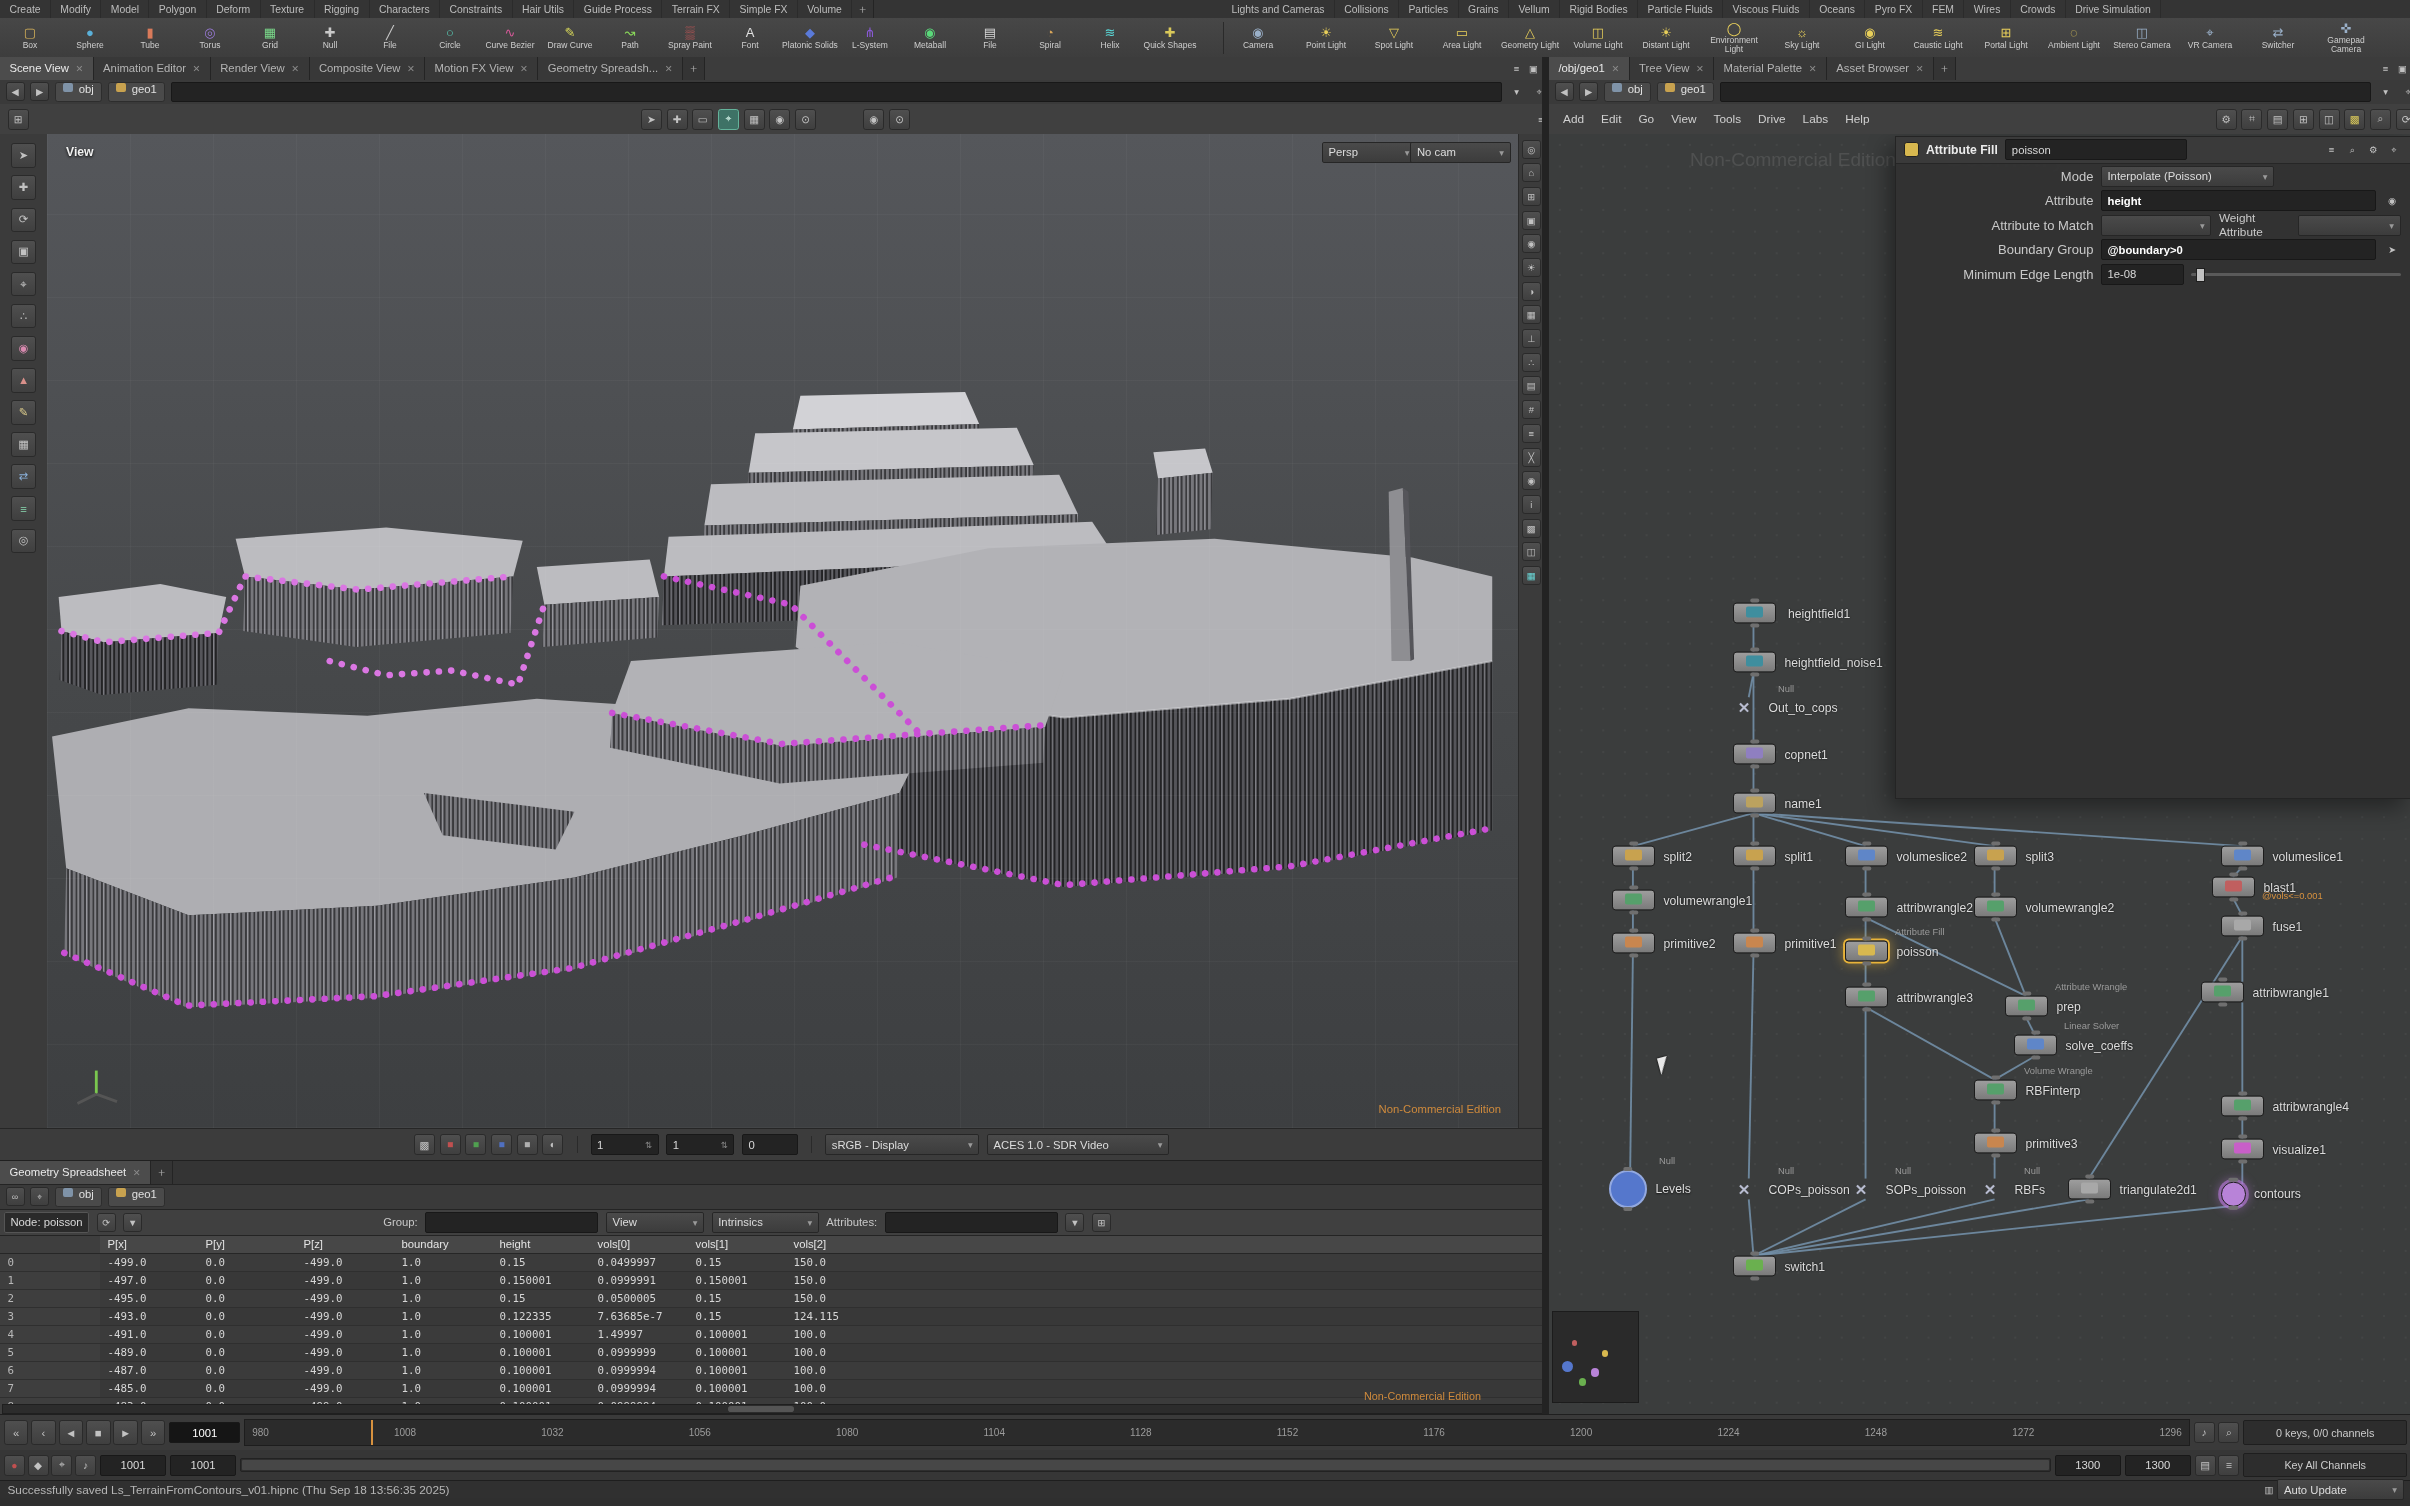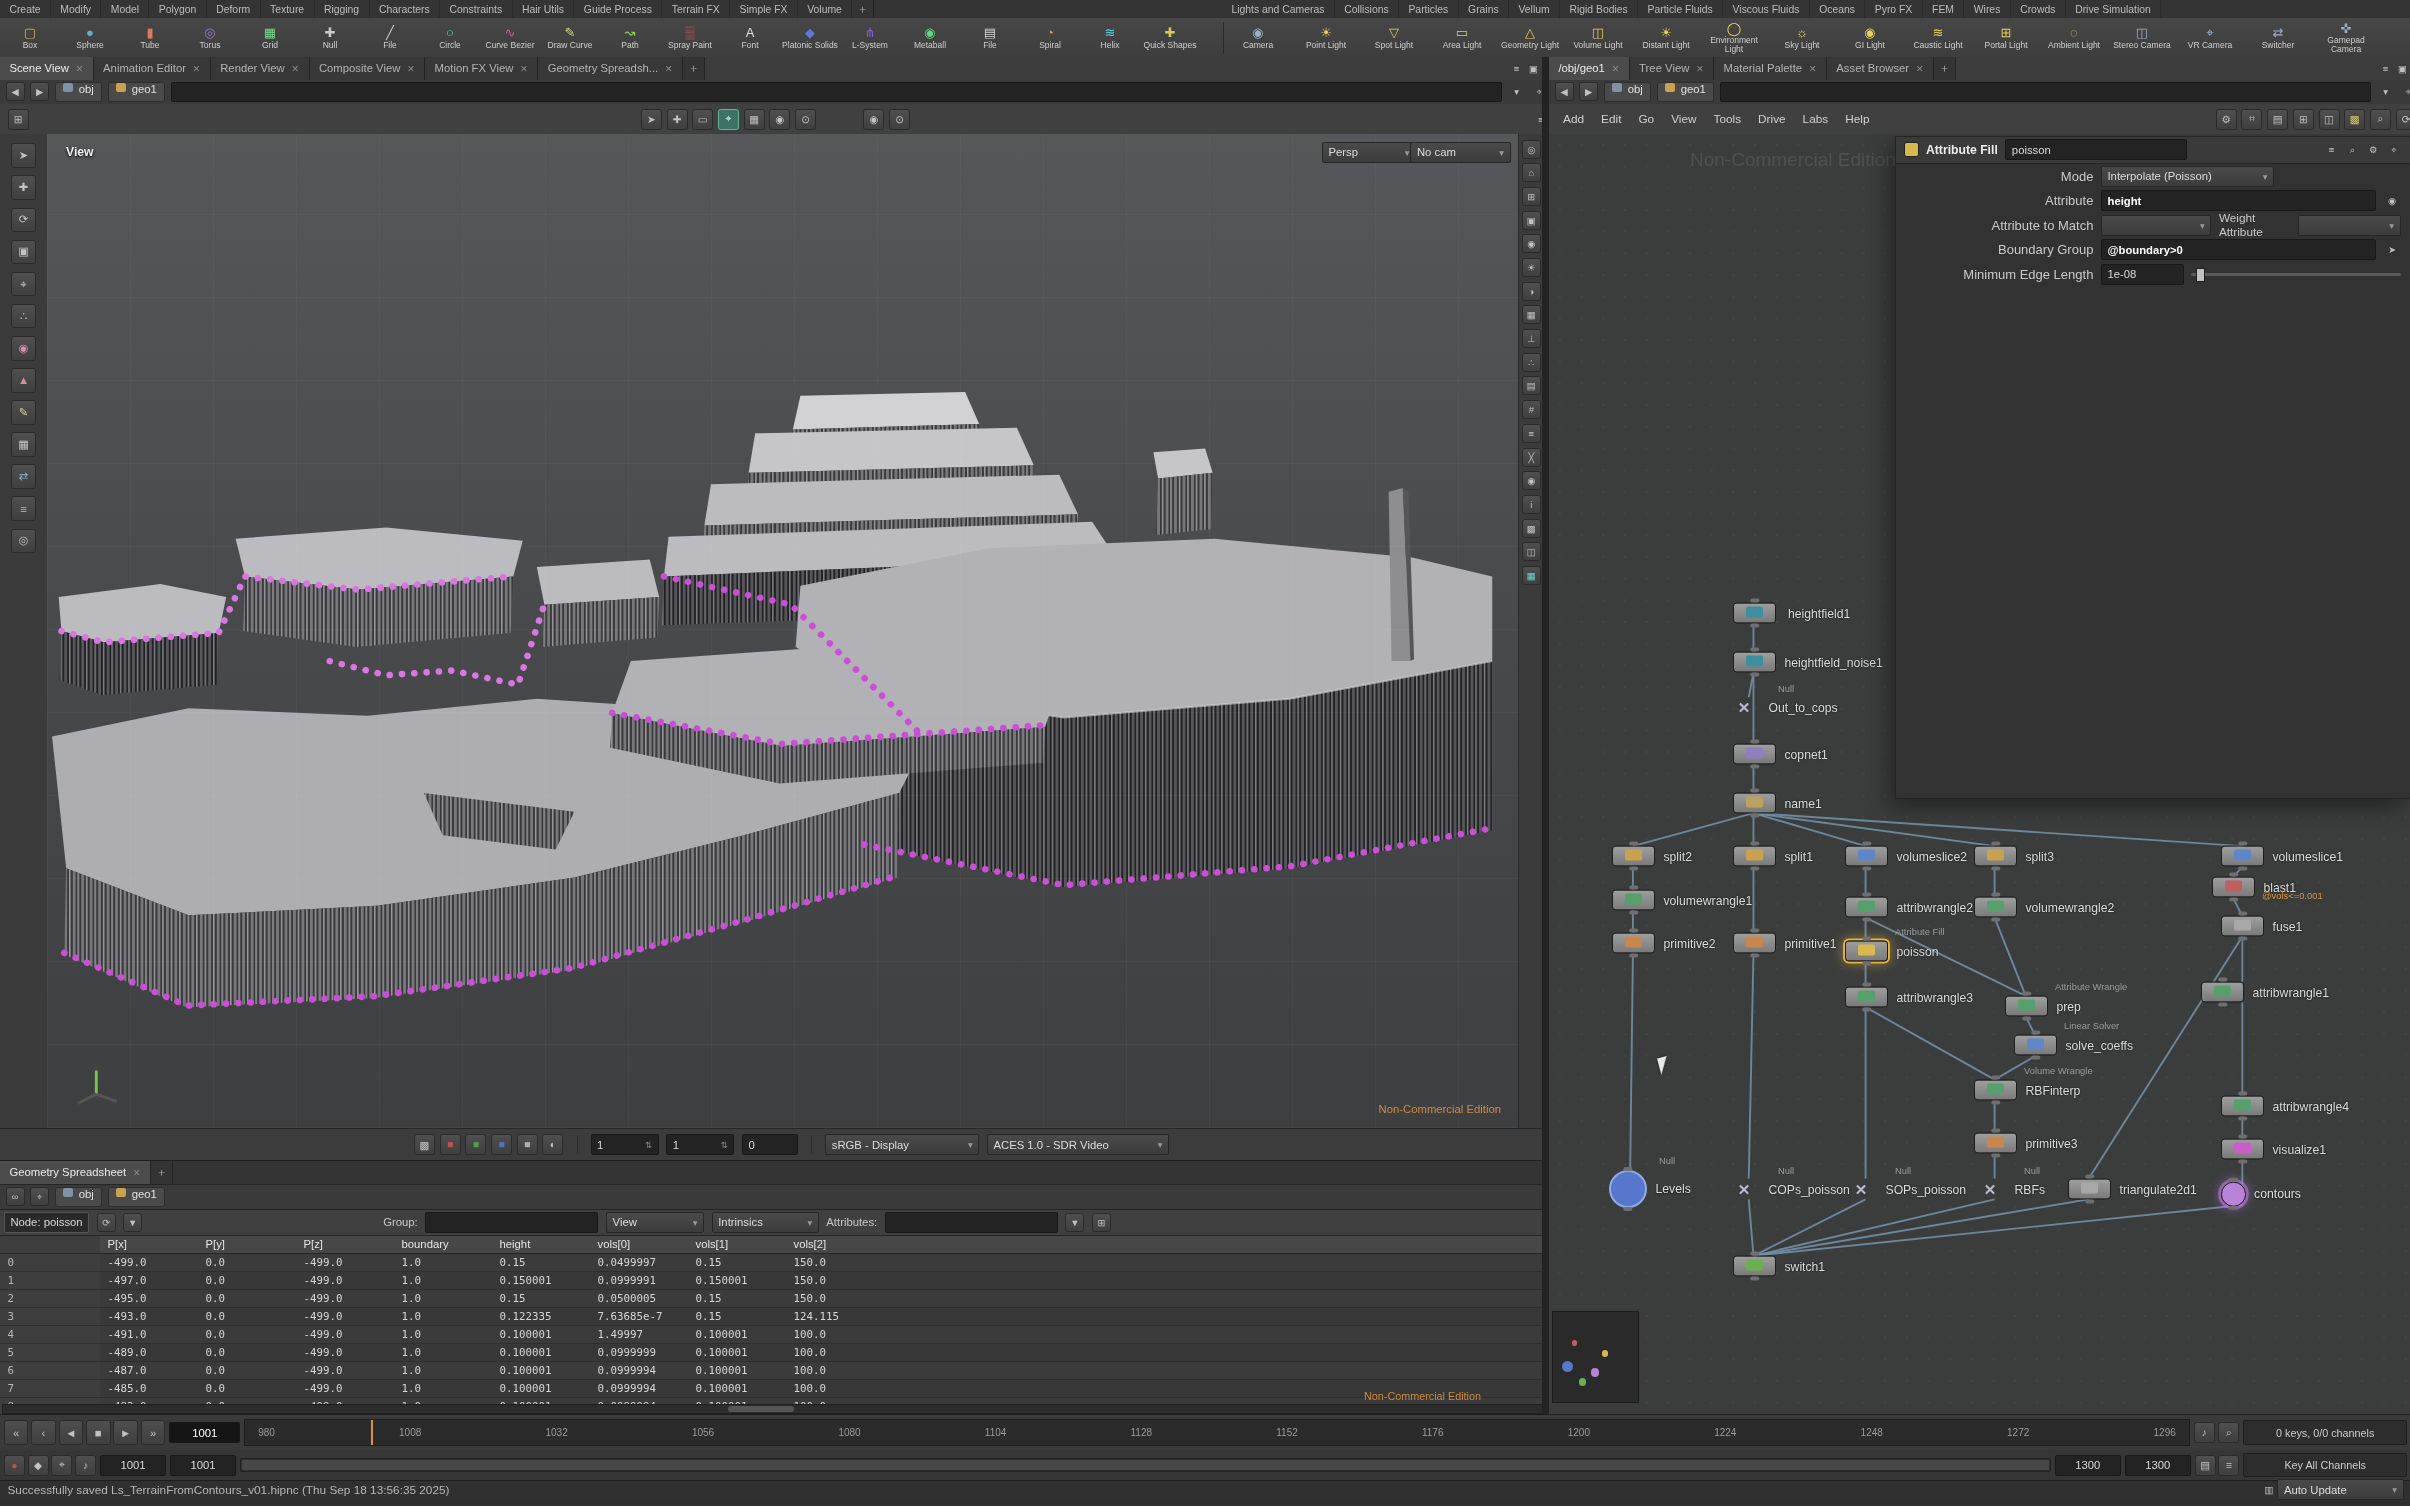--- a/index.html
+++ b/index.html
@@ -64,21 +64,21 @@
          font-family:"DejaVu Sans Mono",monospace;font-size:10.8px;color:#d6d6d6;overflow:hidden;white-space:nowrap}
   .thead .tcell{font-family:"Liberation Sans",sans-serif;color:#e4e4e4;font-size:11.3px}
   .idx{width:85px;background:#3e3e3e;color:#b8b8b8}
   .trow{display:flex;border-bottom:0.9px solid #2f2f2f}
   .trow:nth-child(odd){background:#3b3b3b}
   .trow:nth-child(even){background:#383838}
   
   #playbar{top:1414px;left:0;width:2411px;height:36px;background:#3a3a3a;border-top:0.9px solid #1f1f1f;display:flex;align-items:center;gap:3.8px;padding:0 3.8px;box-sizing:border-box}
   #playbar2{top:1450px;left:0;width:2411px;height:30px;background:#363636;display:flex;align-items:center;gap:3.8px;padding:0 3.8px;box-sizing:border-box}
   #statusbar{top:1480px;left:0;width:2411px;height:18px;background:#303030;border-top:0.9px solid #1e1e1e;display:flex;align-items:center;padding:0 7.5px;box-sizing:border-box}
-  #ruler{flex:1;height:24.5px;background:#2b2b2b;border:0.9px solid #1d1d1d;position:relative;display:flex;align-items:center;justify-content:space-between;padding:0 13px;color:#9c9c9c;font-size:10px}
+  #ruler{flex:1;height:24.5px;background:#2b2b2b;border:0.9px solid #1d1d1d;position:relative;display:flex;align-items:center;justify-content:space-between;padding:0 7px;color:#9c9c9c;font-size:10px}
   #ruler .tick{pointer-events:none}
   #fmarker{position:absolute;left:6.5%;top:0;width:1.9px;height:100%;background:var(--accent-orange,#e0953f)}
   .keysbox{width:162px;height:22.6px;background:#2d2d2d;border:0.9px solid #1e1e1e;border-radius:1.9px;display:flex;align-items:center;justify-content:center;font-size:10.8px;color:#cccccc}
   .rangebar{flex:1;height:11.3px;background:#2e2e2e;border:0.9px solid #222;border-radius:1.9px;position:relative}
   .rangebar i{position:absolute;inset:0.9px;background:#474747;border-radius:0.9px}
   
   #net-canvas{position:absolute;top:134px;left:1549px;width:862px;height:1281px;background:#3b3d3d;overflow:hidden;
      background-image:radial-gradient(rgba(255,255,255,.045) 0.9px,transparent 1.3px);background-size:21.7px 21.7px}
   #wire-svg{position:absolute;inset:0;width:862px;height:1281px}
   .wire{stroke:var(--wire-blue,#7593ad);stroke-width:2;opacity:.85}

